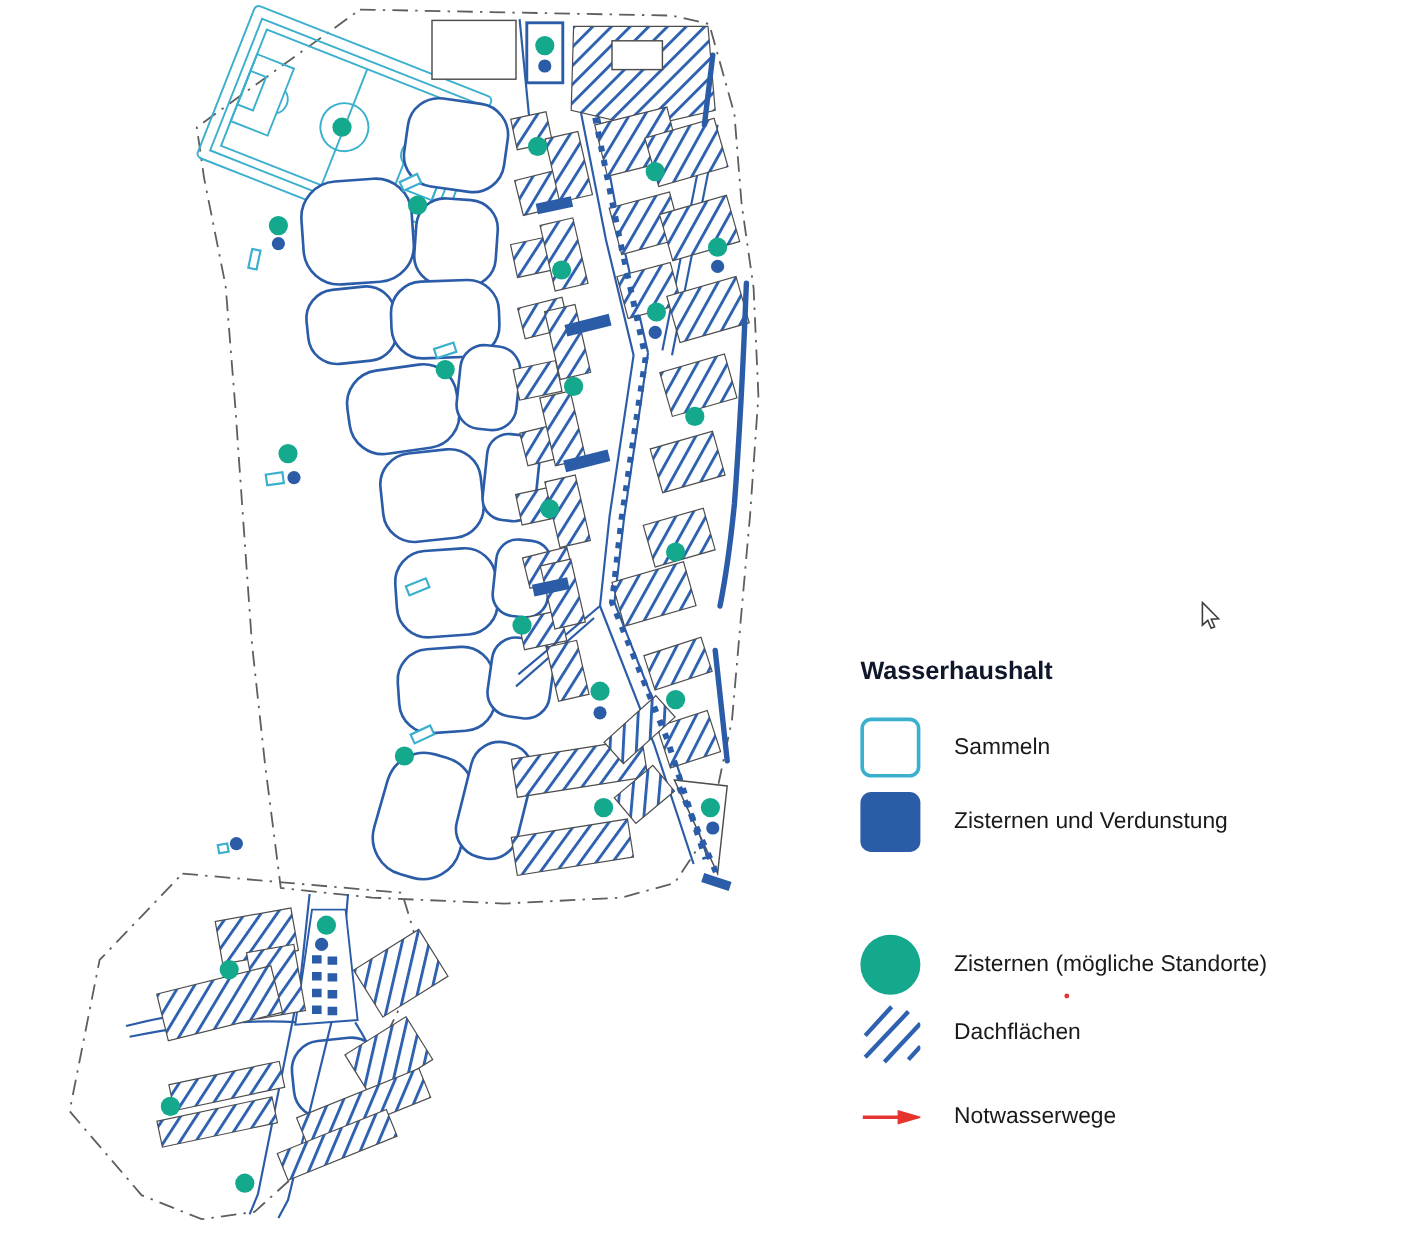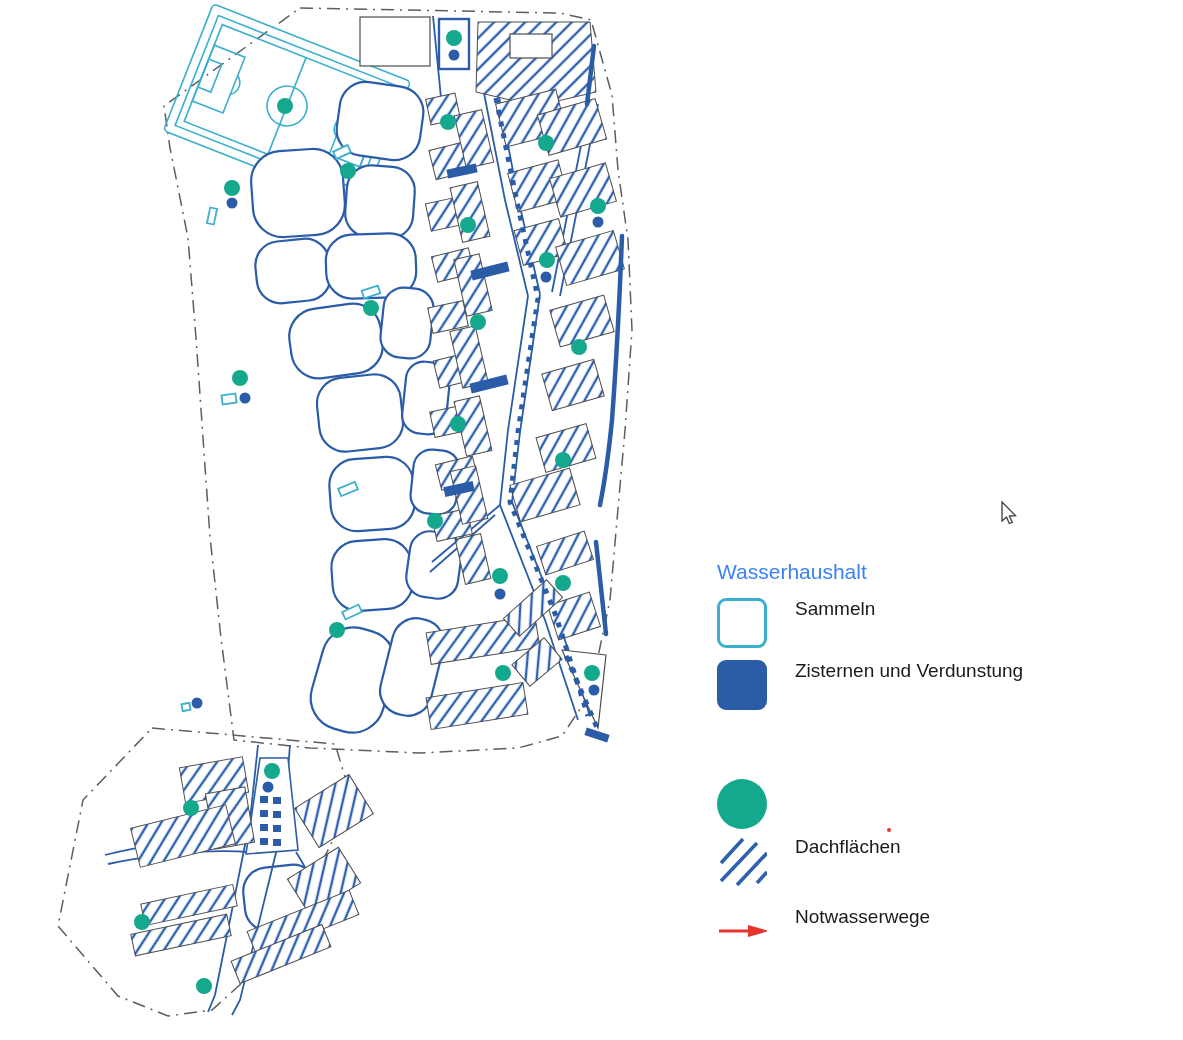--- a/index.html
+++ b/index.html
@@ -18,22 +18,22 @@
   .dotline{fill:none;stroke:var(--blue);stroke-width:5px;stroke-dasharray:5 7;}
   .thick{fill:none;stroke:var(--blue);stroke-width:4.5px;stroke-linecap:round;}
   .field{fill:none;stroke:var(--cyan);stroke-width:1.6px;}
   .cistern{fill:var(--teal);}
   .fountain{fill:var(--blue);}
   .rbar{fill:var(--blue);}
   .smk{fill:#fff;stroke:var(--cyan);stroke-width:1.8px;}
   .plot{fill:#fff;stroke:var(--outline);stroke-width:1.2px;}
   
   #legend{position:absolute;left:717px;top:548px;width:420px;height:400px;}
-  .lg-title{position:absolute;left:0;top:12px;font-size:21px;font-weight:normal;color:#3b82f6;}
-  .lg-row{position:absolute;left:0;display:flex;height:50px;}
+  .lg-title{position:absolute;left:0;top:0;font-size:21px;font-weight:bold;color:#0f172a;}
+  .lg-row{position:absolute;left:0;display:flex;align-items:center;height:50px;}
   .lg-swatch{width:50px;height:50px;flex:0 0 50px;display:flex;align-items:center;justify-content:center;}
   .lg-label{margin-left:28px;font-size:19px;color:var(--ink);white-space:nowrap;}
   .sw-outline{width:44px;height:44px;border:3px solid var(--cyan);border-radius:9px;background:#fff;}
   .sw-fill{width:50px;height:50px;background:var(--blue);border-radius:9px;}
   .sw-circle{width:50px;height:50px;border-radius:50%;}
   .sw-blue{background:var(--blue);} .sw-teal{background:var(--teal);}
   #red-dot{position:absolute;left:887px;top:828px;width:4px;height:4px;border-radius:50%;background:var(--red);}
   #cursor{position:absolute;left:999px;top:501px;}
 </style>
 </head>
@@ -243,20 +243,21 @@
           <div class="sw-fill"></div>
         </div>
       <div class="lg-label">Zisternen und Verdunstung</div>
     </div>
 
 
     <div class="lg-row" style="top:231px">
       <div class="lg-swatch">
           <div class="sw-circle sw-teal"></div>
         </div>
+      <div class="lg-label">Zisternen (mögliche Standorte)</div>
     </div>
 
     <div class="lg-row" style="top:288px">
       <div class="lg-swatch">
         <svg width="52" height="52">
           <g stroke="#2E62B0" stroke-width="3.6">
             <line x1="4" y1="28" x2="26" y2="4"></line>
             <line x1="4" y1="46" x2="40" y2="8"></line>
             <line x1="20" y1="50" x2="50" y2="18"></line>
             <line x1="40" y1="48" x2="50" y2="37"></line>

